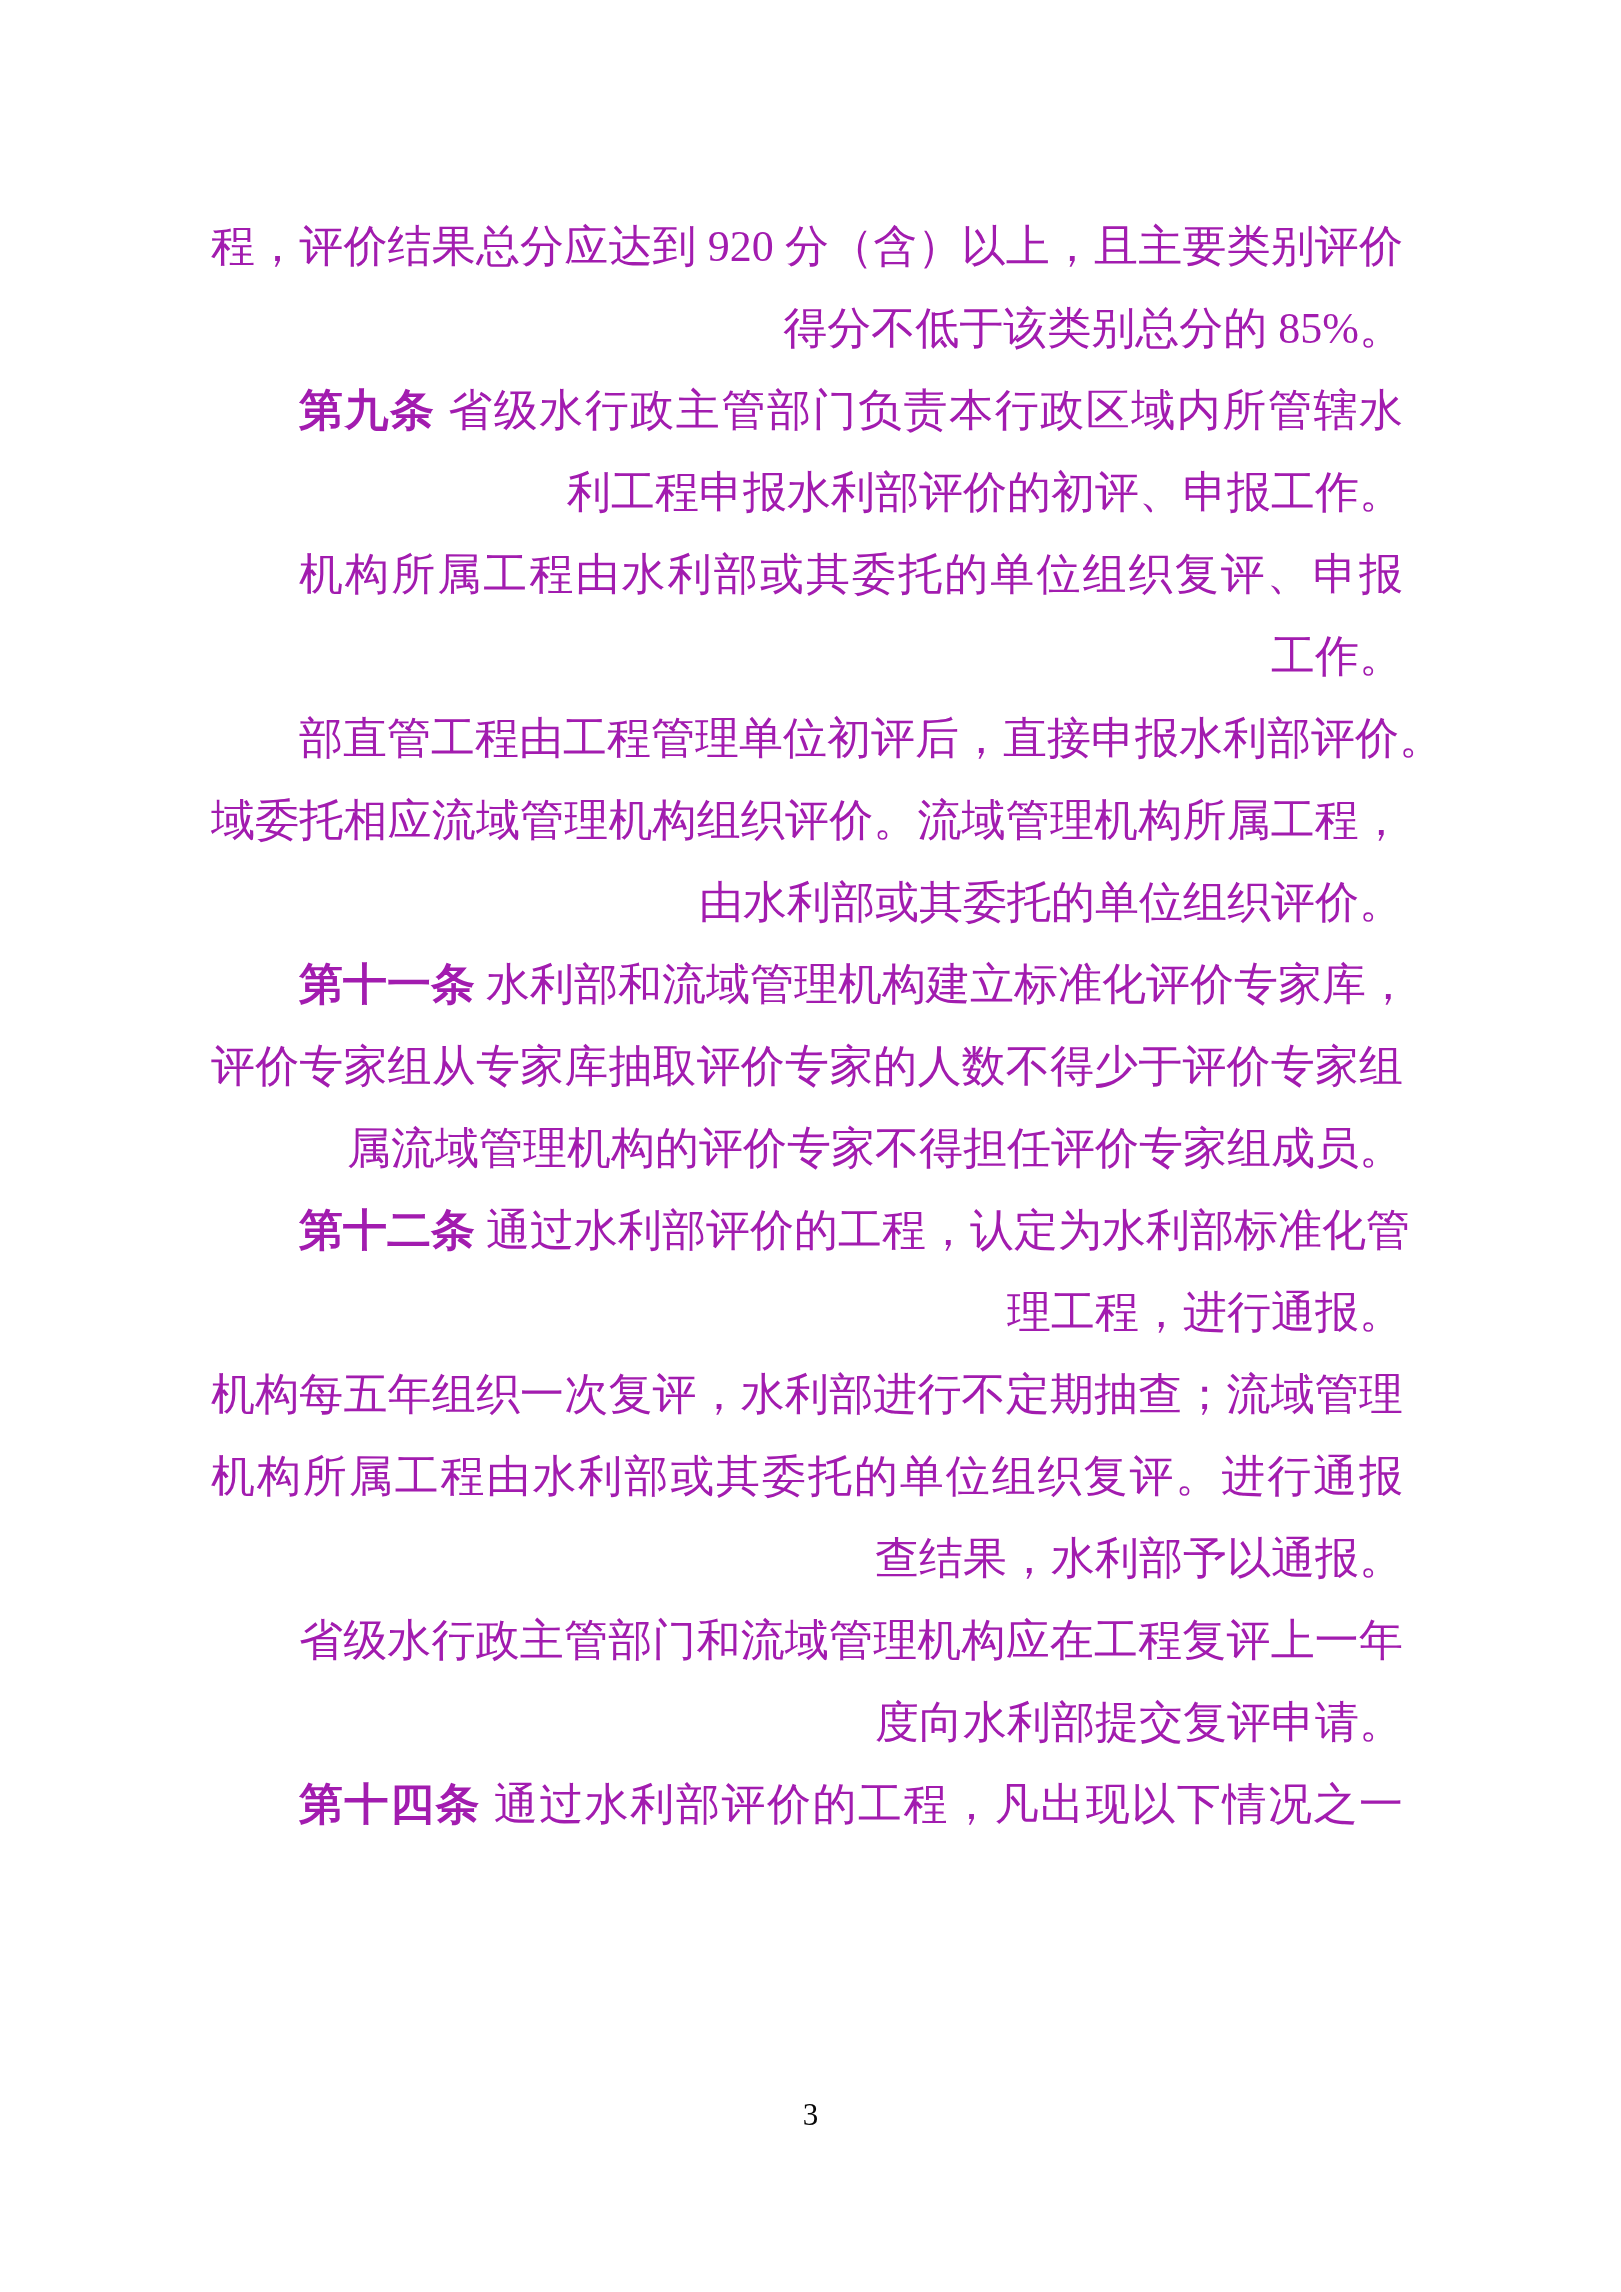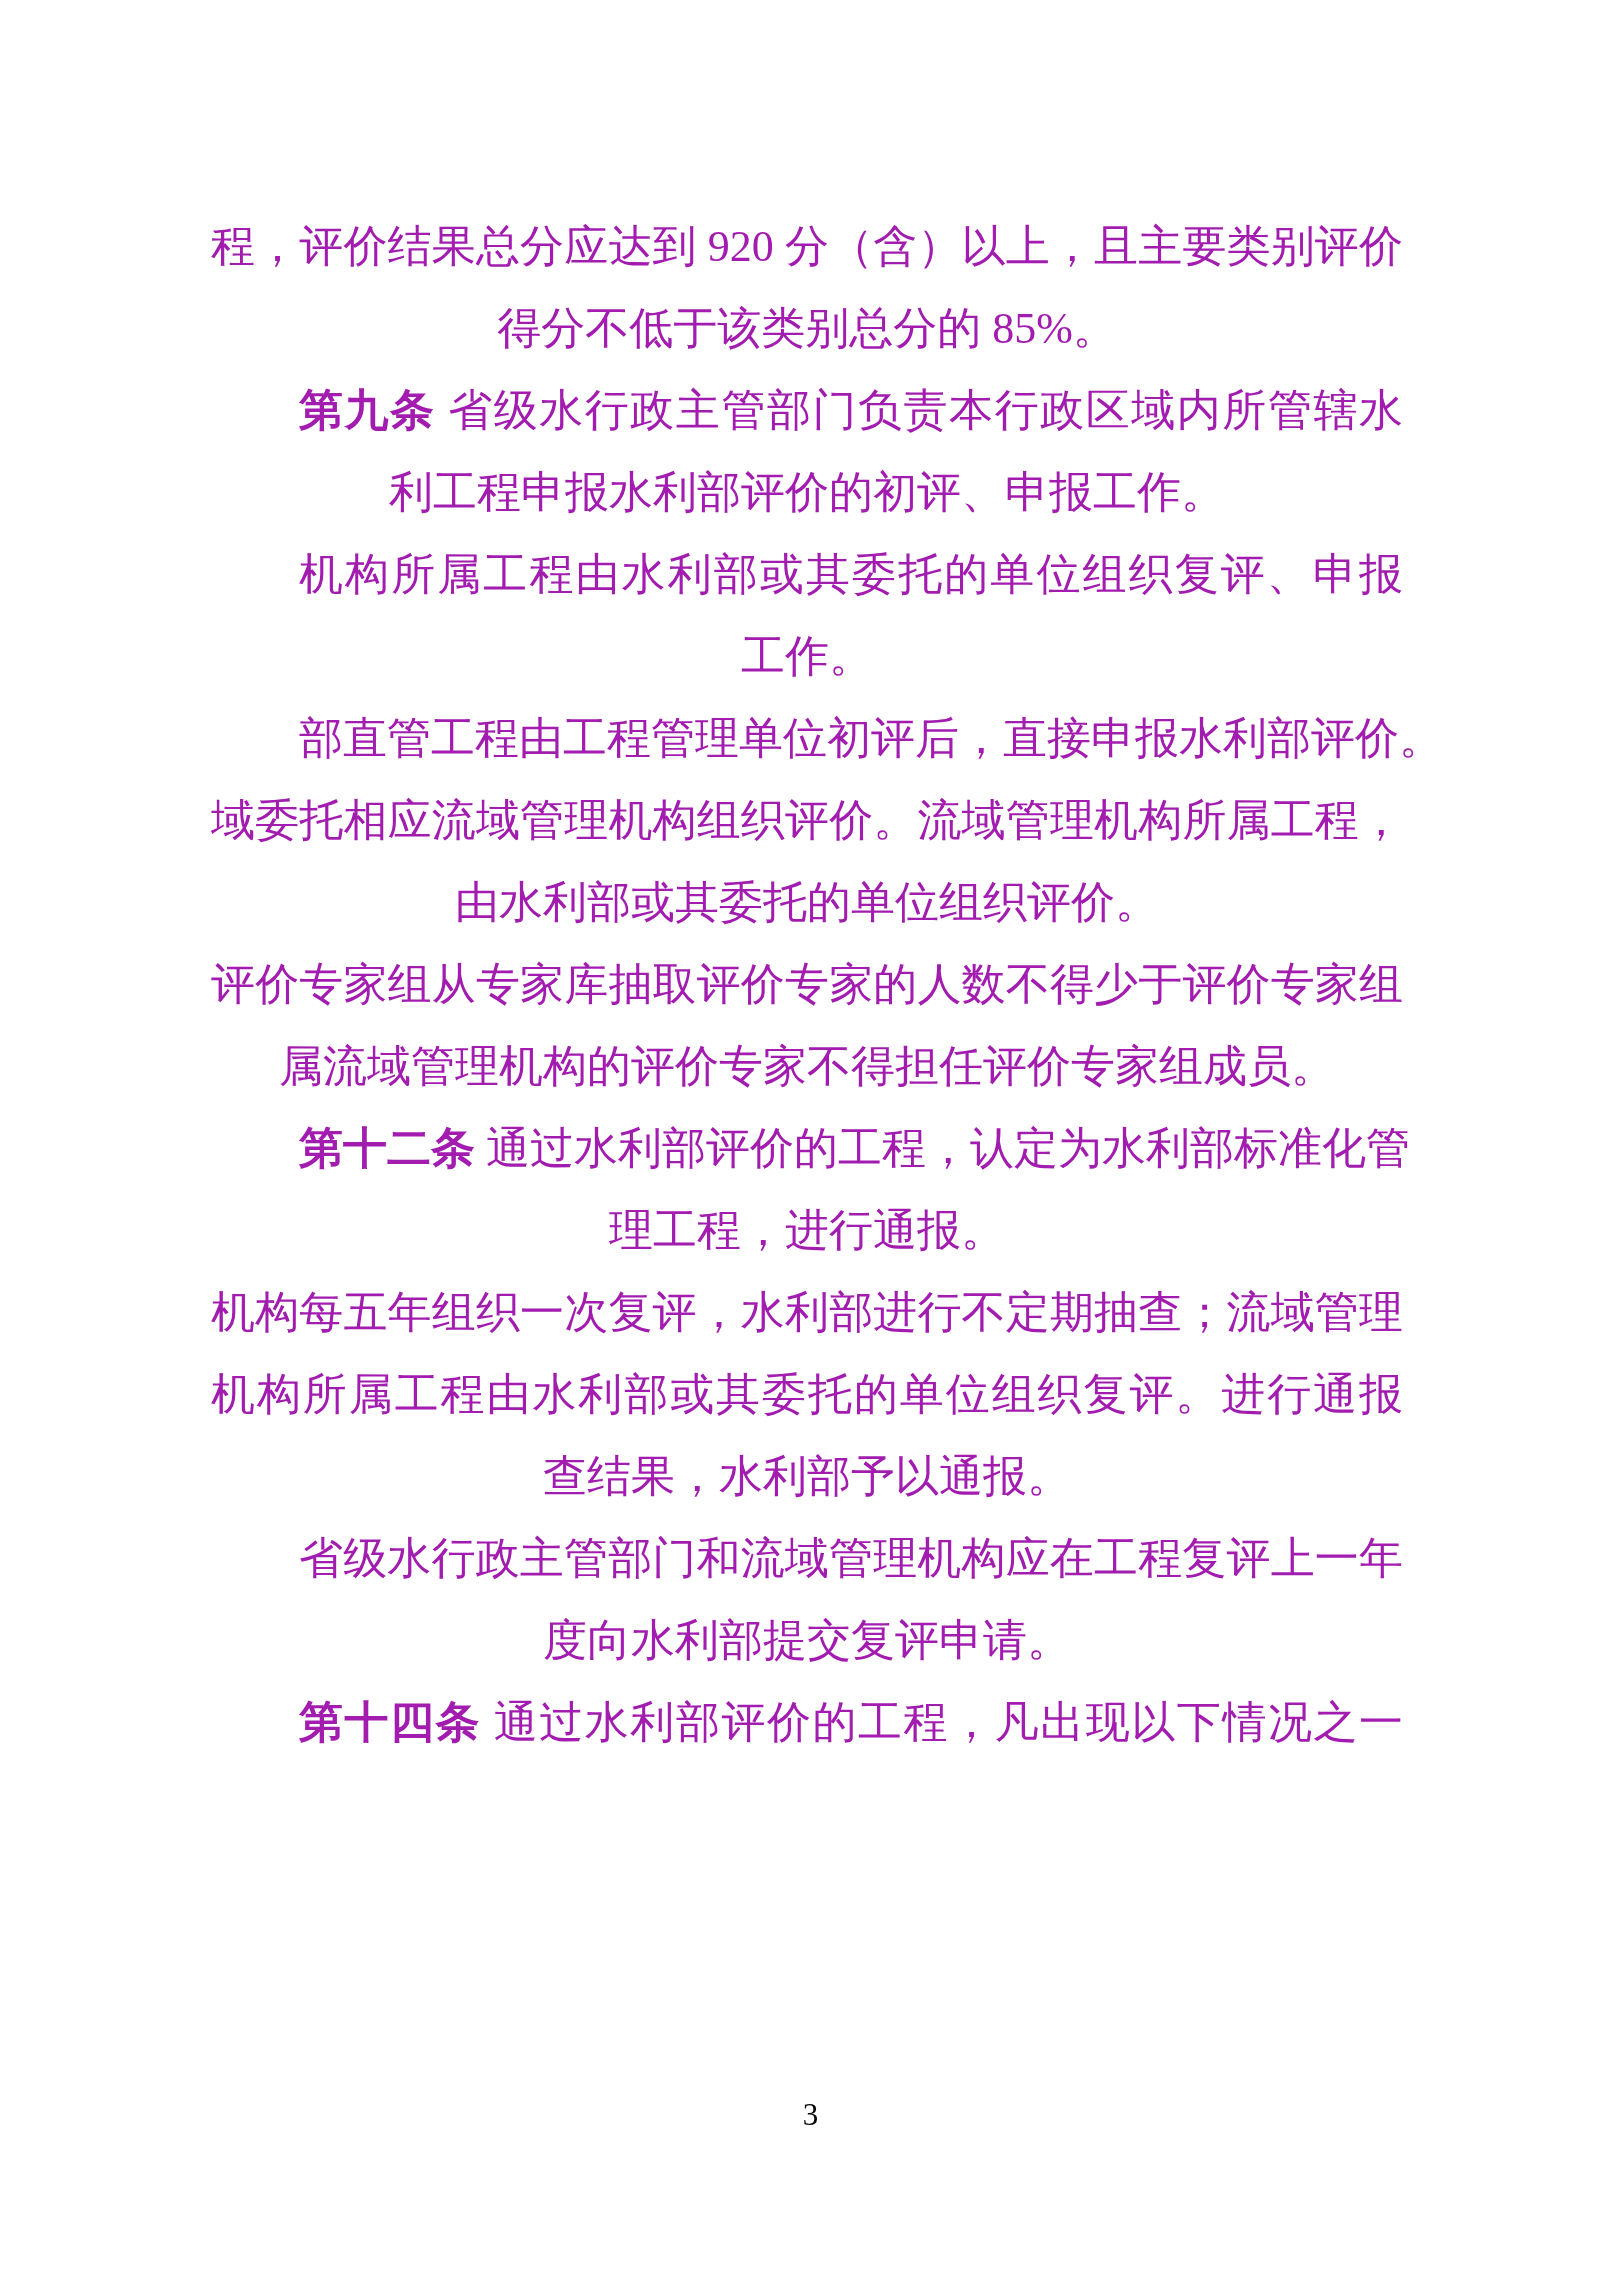--- a/index.html
+++ b/index.html
@@ -33,21 +33,21 @@
   .line {
     height: 82px;
     line-height: 82px;
     white-space: nowrap;
     text-align: justify;
     text-align-last: justify;
     text-justify: inter-character;
     overflow: visible;
   }
   .line.short {
-    text-align: center;
+    text-align: right;
     text-align-last: auto;
   }
   .line.indent {
     text-indent: 88px;
   }
   .run { font-weight: normal; }
   .run.bold { font-weight: bold; }
   .page-footer {
     position: absolute;
     left: 0;
@@ -67,20 +67,21 @@
   <div class="doc-content">
       <div class="line"><span class="run">程，评价结果总分应达到 920 分（含）以上，且主要类别评价</span></div>
       <div class="line short"><span class="run">得分不低于该类别总分的 85%。</span></div>
       <div class="line indent"><span class="run bold">第九条</span><span class="run"> 省级水行政主管部门负责本行政区域内所管辖水</span></div>
       <div class="line short"><span class="run">利工程申报水利部评价的初评、申报工作。</span></div>
       <div class="line indent"><span class="run">机构所属工程由水利部或其委托的单位组织复评、申报</span></div>
       <div class="line short"><span class="run">工作。</span></div>
       <div class="line indent short"><span class="run">部直管工程由工程管理单位初评后，直接申报水利部评价。</span></div>
       <div class="line"><span class="run">域委托相应流域管理机构组织评价。流域管理机构所属工程，</span></div>
       <div class="line short"><span class="run">由水利部或其委托的单位组织评价。</span></div>
+      <div class="line indent"><span class="run bold">第十一条</span><span class="run"> 水利部和流域管理机构建立标准化评价专家库，</span></div>
       <div class="line"><span class="run">评价专家组从专家库抽取评价专家的人数不得少于评价专家组</span></div>
       <div class="line short"><span class="run">属流域管理机构的评价专家不得担任评价专家组成员。</span></div>
       <div class="line indent"><span class="run bold">第十二条</span><span class="run"> 通过水利部评价的工程，认定为水利部标准化管</span></div>
       <div class="line short"><span class="run">理工程，进行通报。</span></div>
       <div class="line"><span class="run">机构每五年组织一次复评，水利部进行不定期抽查；流域管理</span></div>
       <div class="line"><span class="run">机构所属工程由水利部或其委托的单位组织复评。进行通报</span></div>
       <div class="line short"><span class="run">查结果，水利部予以通报。</span></div>
       <div class="line indent"><span class="run">省级水行政主管部门和流域管理机构应在工程复评上一年</span></div>
       <div class="line short"><span class="run">度向水利部提交复评申请。</span></div>
       <div class="line indent"><span class="run bold">第十四条</span><span class="run"> 通过水利部评价的工程，凡出现以下情况之一</span></div>

